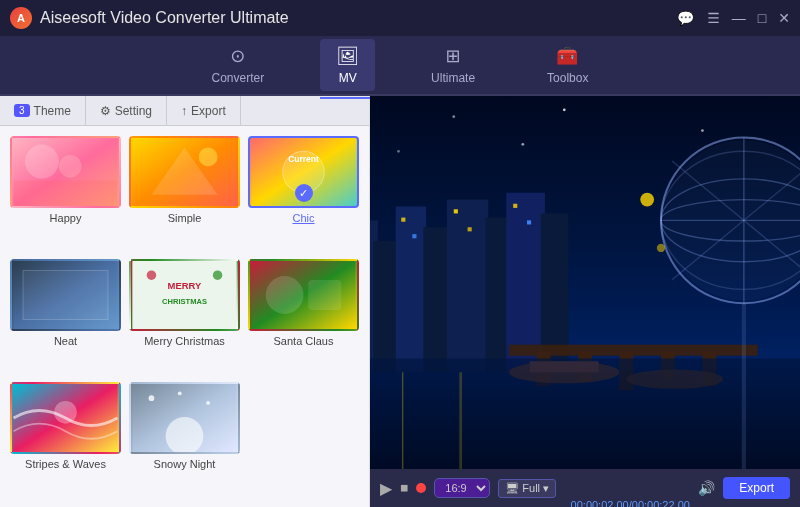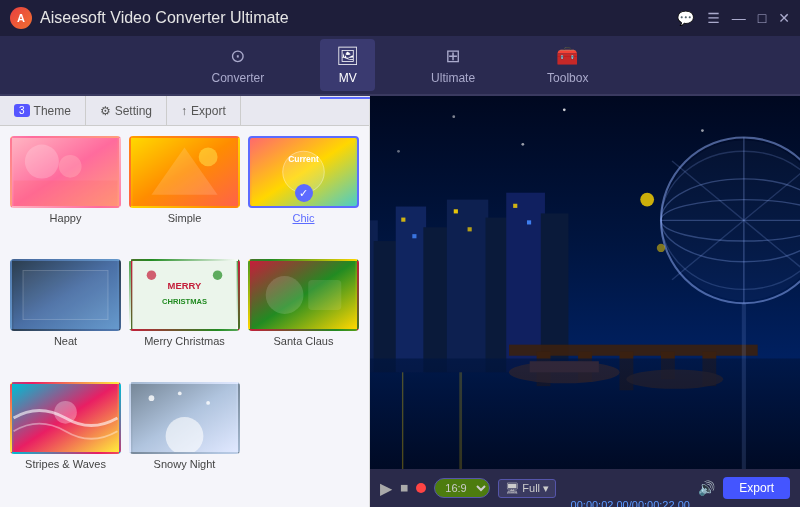--- a/index.html
+++ b/index.html
@@ -181,26 +181,26 @@
       background: #2a2a4a;
       display: flex;
       align-items: center;
       padding: 0 10px;
       gap: 8px;
     }
     .ctrl-btn { color: #aaa; font-size: 16px; cursor: pointer; background: none; border: none; }
     .record-dot { width: 10px; height: 10px; background: #ff4444; border-radius: 50%; }
     .time-display { margin-left: auto; color: #5c9aff; font-size: 11px; margin-top: 33px; }
     .ratio-select {
-      background: #4d7c0f;
+      background: #4c1d95;
       border: 1px solid #5555aa;
       color: #ccc;
       font-size: 11px;
       padding: 2px 6px;
-      border-radius: 10px;
+      border-radius: 5px;
       cursor: pointer;
     }
     .export-btn {
       background: #4455ff;
       color: white;
       border: none;
       padding: 4px 16px;
       border-radius: 4px;
       font-size: 12px;
       cursor: pointer;

